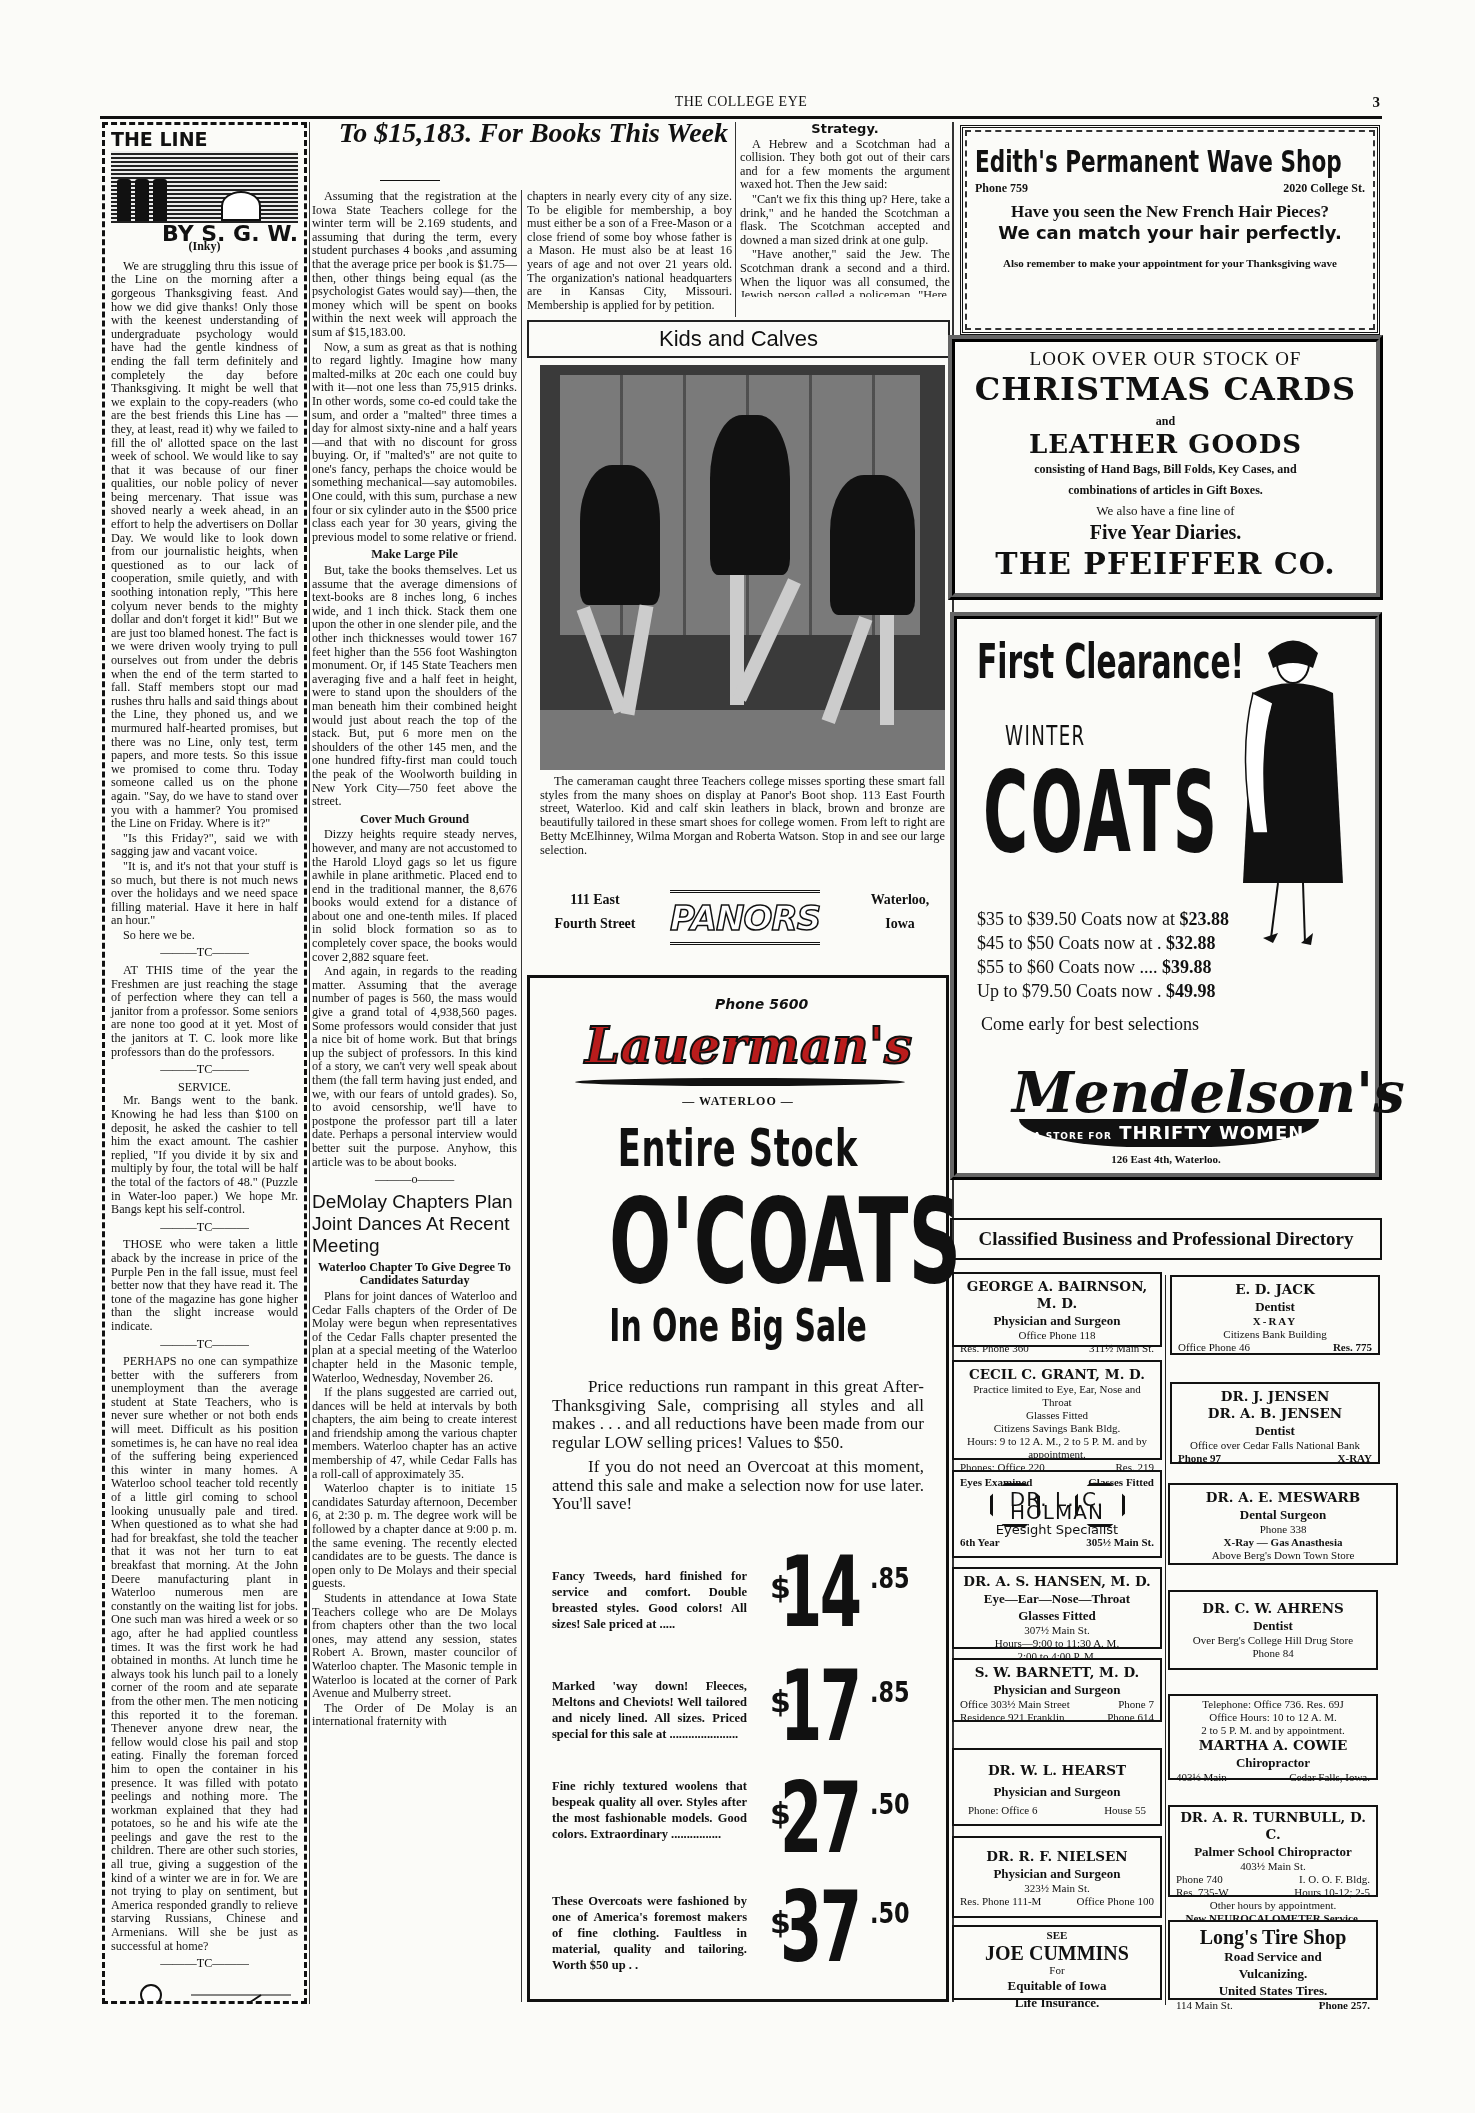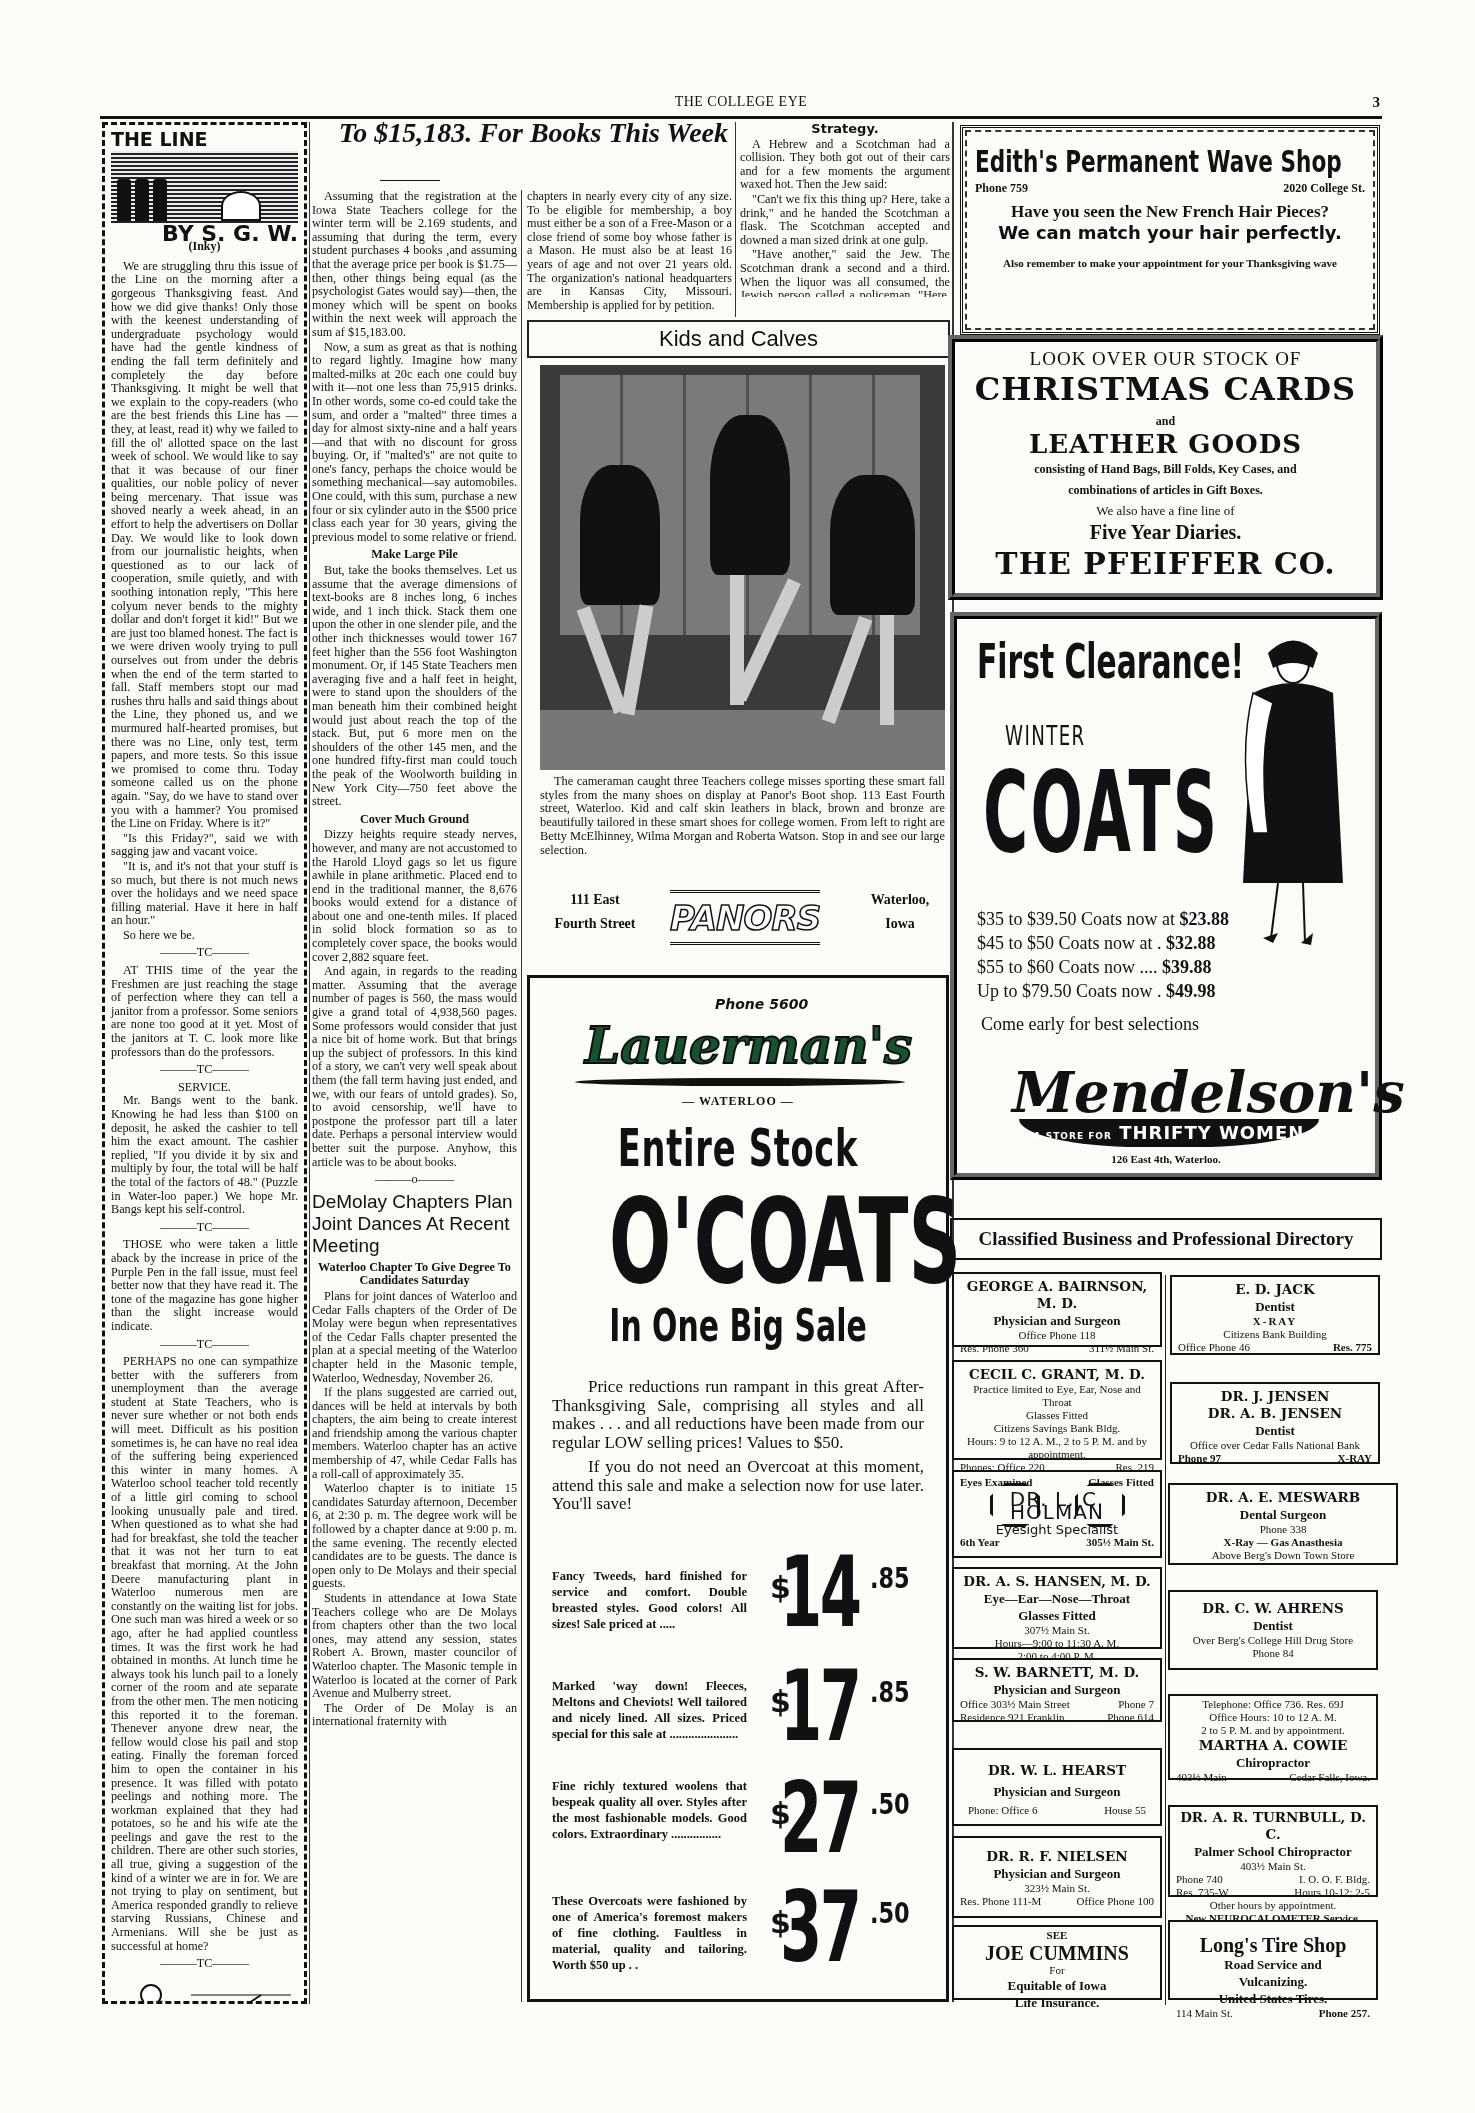--- a/index.html
+++ b/index.html
@@ -35,21 +35,21 @@
   .photo .fig { position: absolute; background: #111; border-radius: 40% 40% 10% 10%; }
   .photo .legs { position: absolute; background: #ccc; }
   .photo .floor { position: absolute; left: 0; bottom: 0; width: 100%; height: 60px; background: #777; }
   .caption { left: 540px; top: 775px; width: 405px; font-size: 12.4px; line-height: 13.7px; text-align: justify; text-indent: 14px; }
   .panors { left: 540px; top: 880px; width: 405px; height: 80px; }
   .panors .addr { position: absolute; left: 0; top: 8px; width: 110px; text-align: center; font-weight: bold; font-size: 14px; line-height: 24px; }
   .panors .logo { position: absolute; left: 130px; top: 10px; width: 150px; height: 55px; border-top: 3px double #111; border-bottom: 3px double #111; text-align: center; font-size: 34px; font-style: italic; font-weight: bold; line-height: 50px; color: #fff; -webkit-text-stroke: 1.5px #111; font-family: "DejaVu Sans", sans-serif; letter-spacing: -1px; }
   .panors .city { position: absolute; right: 0; top: 8px; width: 90px; text-align: center; font-weight: bold; font-size: 14px; line-height: 24px; }
   .lauer { left: 527px; top: 975px; width: 422px; height: 1027px; border: 3px solid #111; padding: 0 18px; }
   .lauer .phone { position: absolute; left: 185px; top: 18px; font-style: italic; font-weight: bold; font-size: 14px; font-family: "DejaVu Sans", sans-serif; }
-  .lauer .script { position: absolute; left: 55px; top: 38px; width: 320px; height: 62px; font-family: "DejaVu Serif", serif; font-style: italic; font-weight: bold; font-size: 50px; line-height: 60px; text-align: center; color: #14532d; -webkit-text-stroke: 2px #111; }
+  .lauer .script { position: absolute; left: 55px; top: 38px; width: 320px; height: 62px; font-family: "DejaVu Serif", serif; font-style: italic; font-weight: bold; font-size: 50px; line-height: 60px; text-align: center; color: #b91c1c; -webkit-text-stroke: 2px #111; }
   .lauer .swash { position: absolute; left: 45px; top: 100px; width: 330px; height: 8px; border-radius: 50%; background: #111; }
   .lauer .city { position: absolute; left: 0; right: 0; top: 116px; text-align: center; font-weight: bold; font-size: 12px; letter-spacing: 1px; }
   .lauer .entire { position: absolute; left: 0; right: 0; top: 140px; text-align: center; font-family: "DejaVu Sans Condensed", "DejaVu Sans", sans-serif; font-weight: bold; font-size: 52px; transform: scaleX(0.72); letter-spacing: 1px; }
   .lauer .ocoats { position: absolute; left: 0; right: 0; top: 198px; text-align: center; font-family: "DejaVu Sans", sans-serif; font-weight: bold; font-size: 118px; line-height: 130px; transform: scaleX(0.62); }
   .lauer .bigsale { position: absolute; left: 0; right: 0; top: 322px; text-align: center; font-family: "DejaVu Sans", sans-serif; font-weight: bold; font-size: 44px; transform: scaleX(0.68); }
   .lauer .body { position: absolute; left: 22px; right: 22px; top: 400px; font-size: 17px; line-height: 18.5px; text-align: justify; }
   .lauer .body p { text-indent: 36px; margin-bottom: 6px; }
   .lauer .item { position: absolute; left: 22px; width: 195px; font-size: 12.5px; line-height: 16px; font-weight: bold; text-align: justify; }
   .lauer .item::first-line { }
   .lauer .price { position: absolute; left: 240px; width: 150px; height: 100px; font-family: "DejaVu Sans", sans-serif; font-weight: bold; }
@@ -437,21 +437,21 @@
       <span>Phone 740</span>
       <span>I. O. O. F. Bldg.</span>
     </div>
   <div class="row">
       <span>Res. 735-W</span>
       <span>Hours 10-12; 2-5</span>
     </div>
   <div>Other hours by appointment.</div>
   <div class="b">New NEUROCALOMETER Service.</div>
 </div>
-<div class="dcard" style="left:1168px;top:1920px;width:210px;height:80px;padding-top:12px">
+<div class="dcard" style="left:1168px;top:1920px;width:210px;height:80px;padding-top:4px">
   <div class="big">Long's Tire Shop</div>
   <div class="t">Road Service and</div>
   <div class="t">Vulcanizing.</div>
   <div class="t">United States Tires.</div>
   <div class="row">
       <span>114 Main St.</span>
       <span class="b">Phone 257.</span>
     </div>
 </div>
 

